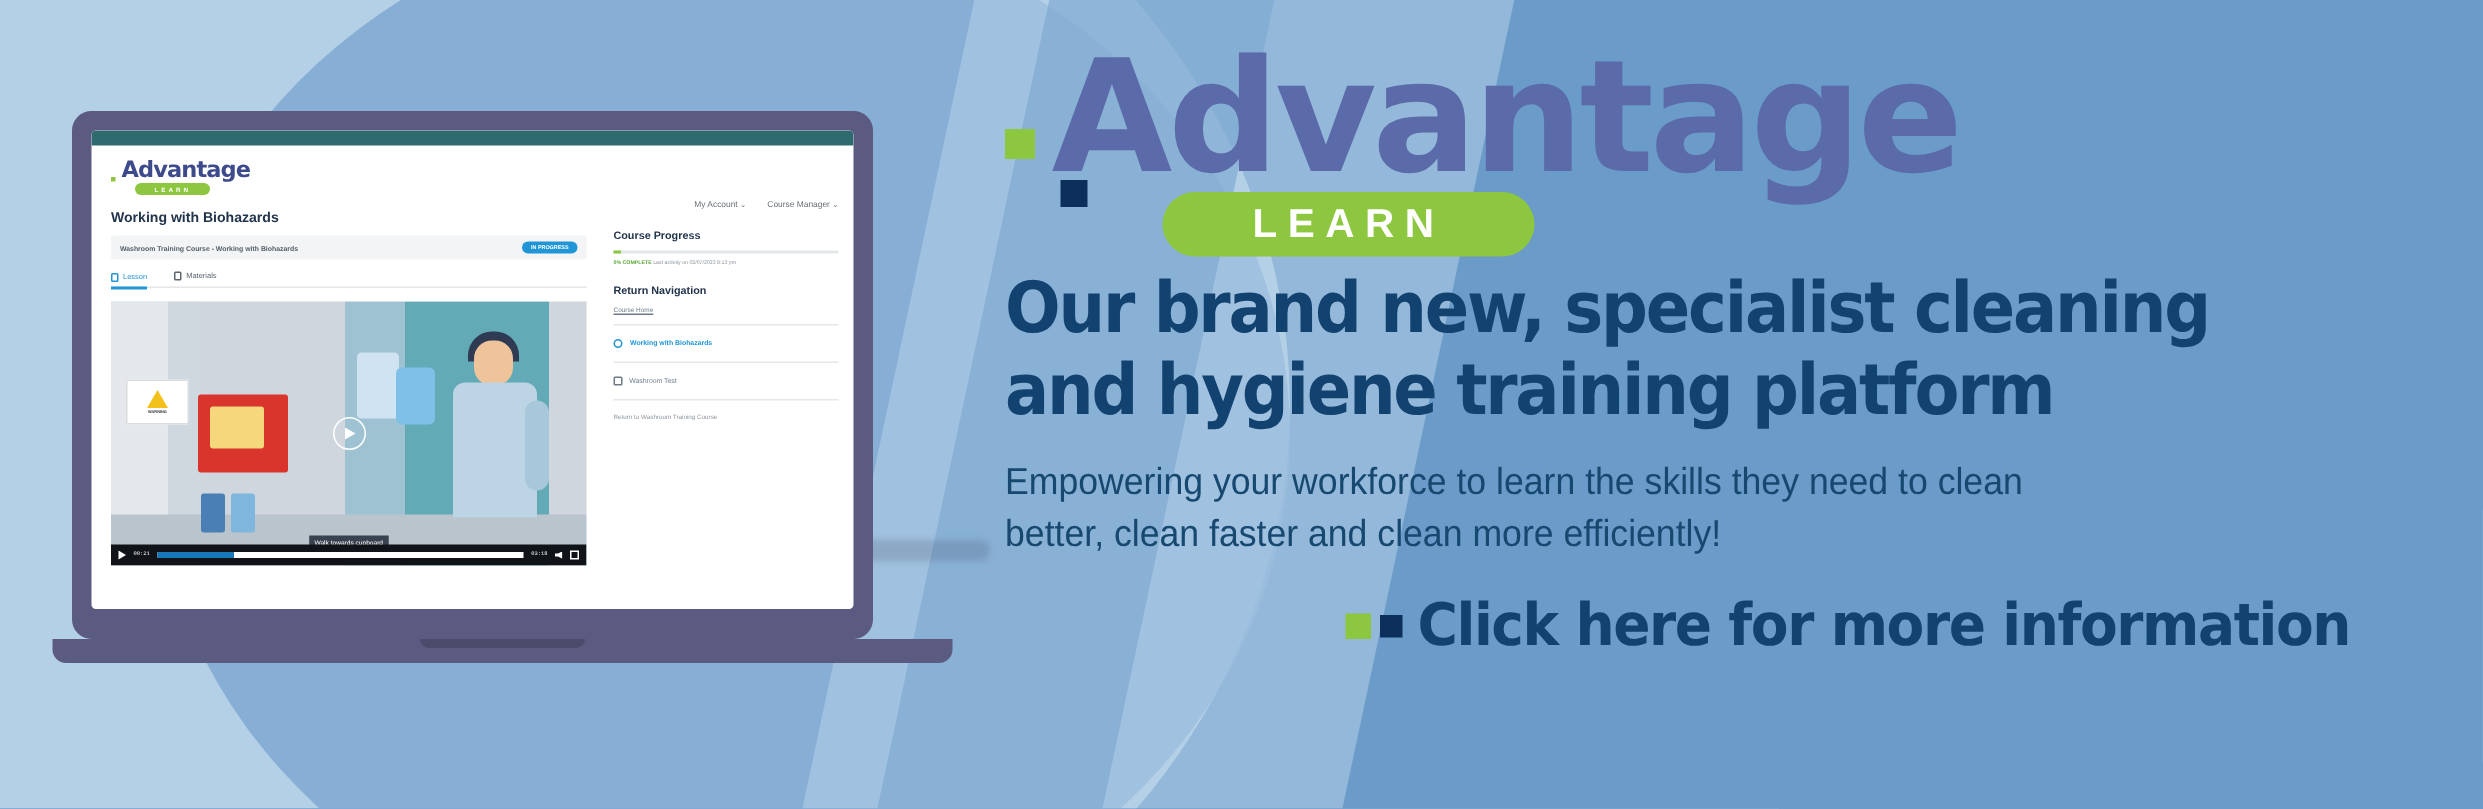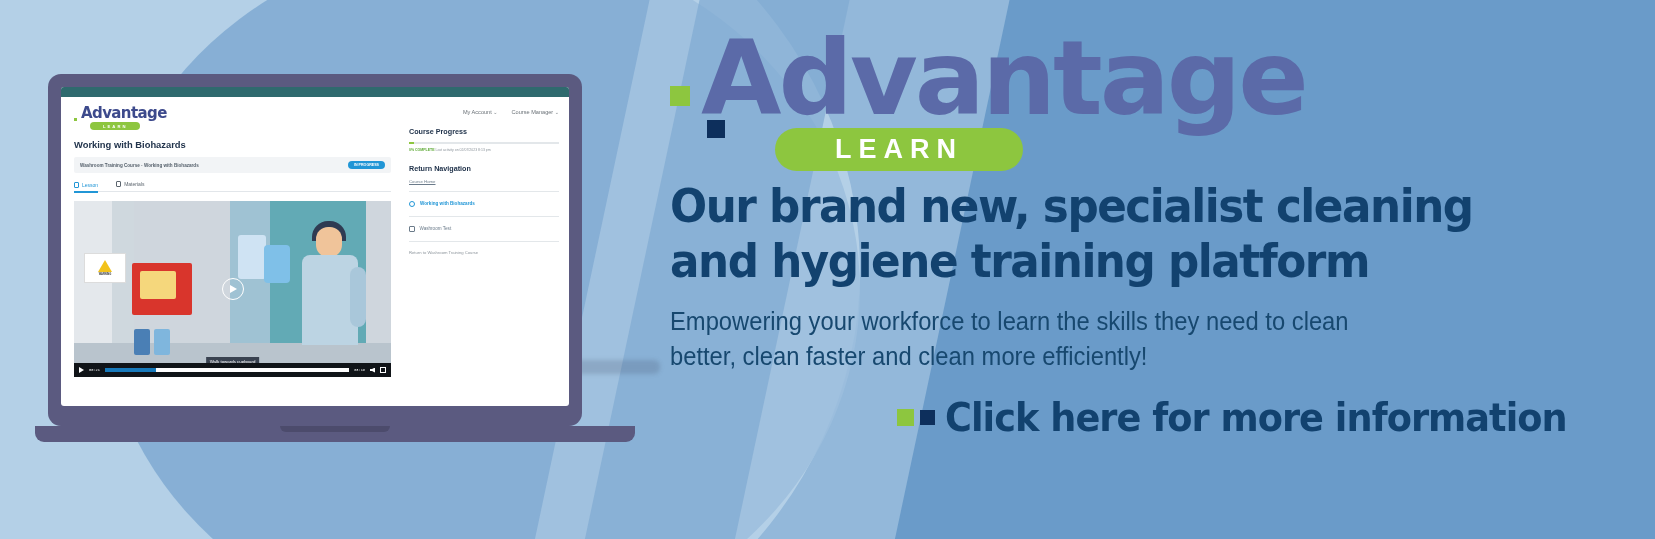--- a/index.html
+++ b/index.html
@@ -95,21 +95,21 @@
     filter: blur(2px);
   }
 
   
   .app-topbar {
     height: 10px;
     background: #2f6a6e;
   }
   .app-inner { display: flex; height: 100%; }
   .app-left { flex: 0 0 340px; padding: 9px 10px 0 13px; }
-  .app-right { flex: 1; padding: 9px 10px 0 8px; }
+  .app-right { flex: 1; padding: 9px 10px 0 8px; margin-top: 24px; }
 
   .app-nav {
     display: flex; justify-content: flex-end; gap: 14px;
     font-size: 5.6px; color: #6a7177; padding-top: 3px;
   }
   .app-nav span { white-space: nowrap; }
   .caret { font-size: 5px; }
 
   .brand {
     display: flex; flex-direction: column;

